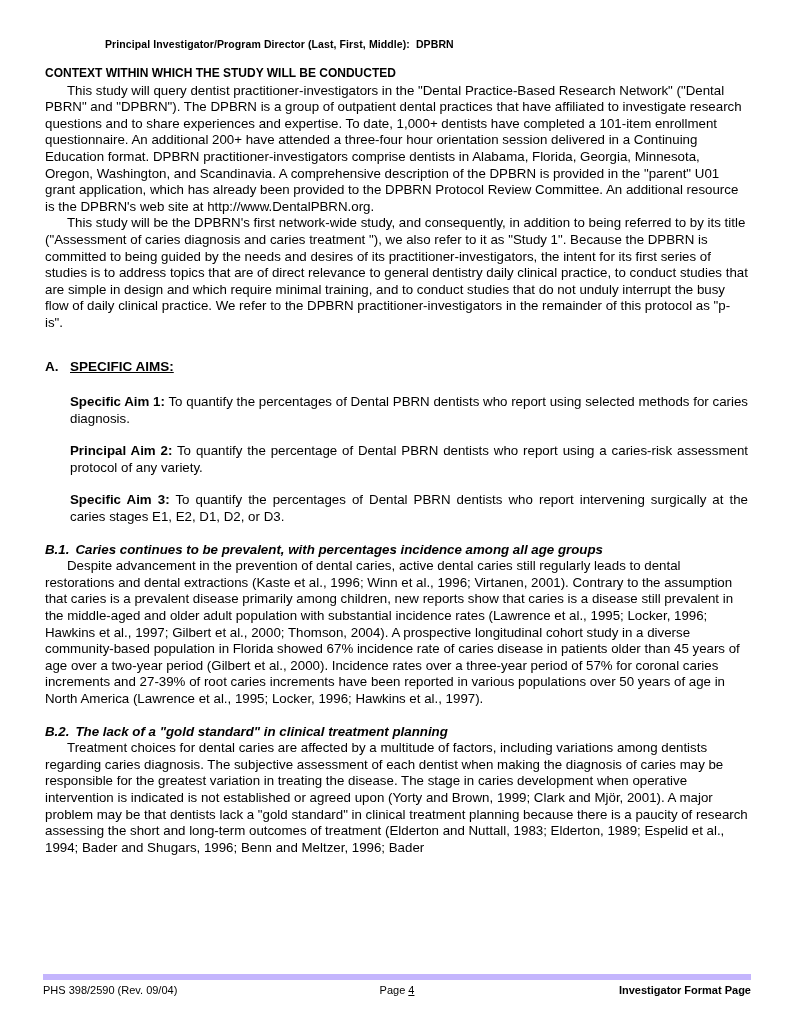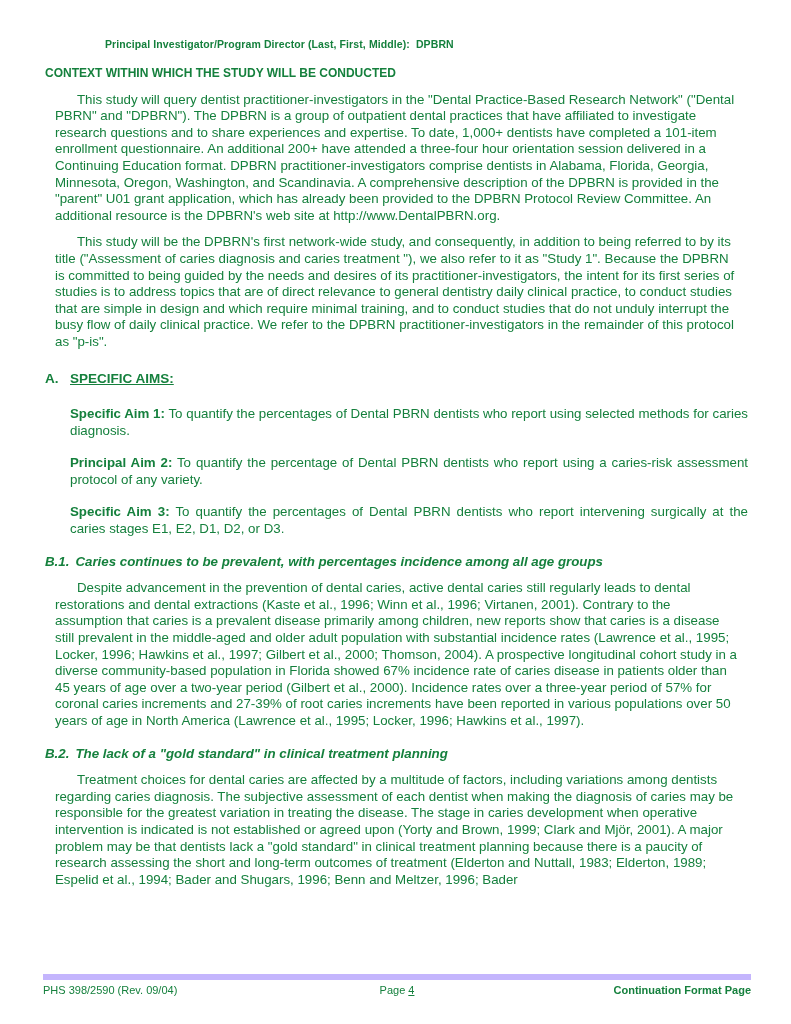--- a/index.html
+++ b/index.html
@@ -9,48 +9,48 @@
   }
   .page {
     position: relative;
     width: 791px;
     height: 1024px;
     background: #ffffff;
     box-sizing: border-box;
     padding: 38px 43px 0 45px;
     overflow: hidden;
     font-family: "Liberation Sans", "DejaVu Sans", sans-serif;
-    color: #15803d;
+    color: #000000;
   }
   .form-header {
     font-size: 10.5px;
     font-weight: bold;
     margin-left: 60px;
     margin-bottom: 15px;
     letter-spacing: 0.1px;
   }
   .form-header .hdr-value { margin-left: 6px; }
   .body-text {
     font-size: 13.3px;
     line-height: 16.6px;
   }
   .section-heading-main {
     font-weight: bold;
     font-size: 12px;
     margin-bottom: 1px;
   }
   p.para {
-    margin: 10px;
+    margin: 0;
     text-indent: 22px;
     text-align: left;
   }
   .lettered-heading {
     font-weight: bold;
     font-size: 13.5px;
-    margin-top: 20px;
+    margin-top: 27px;
     margin-bottom: 19px;
   }
   .lettered-heading .letter {
     display: inline-block;
     width: 25px;
   }
   .lettered-heading .heading-text {
     text-decoration: underline;
   }
   .aim-block {
@@ -141,17 +141,17 @@
       </div>
       <p class="para">Treatment choices for dental caries are affected by a multitude of factors, including variations among dentists regarding caries diagnosis.  The subjective assessment of each dentist when making the diagnosis of caries may be responsible for the greatest variation in treating the disease.  The stage in caries development when operative intervention is indicated is not established or agreed upon (Yorty and Brown, 1999; Clark and Mjör, 2001).  A major problem may be that dentists lack a "gold standard" in clinical treatment planning because there is a paucity of research assessing the short and long-term outcomes of treatment (Elderton and Nuttall, 1983; Elderton, 1989; Espelid et al., 1994; Bader and Shugars, 1996; Benn and Meltzer, 1996; Bader</p>
     </div>
 
   </div>
 
   <div class="footer">
     <div class="footer-row">
       <span class="footer-left">PHS 398/2590 (Rev. 09/04)</span>
       <span class="footer-center"><span>Page </span><span class="footer-page-number">4</span></span>
-      <span class="footer-right">Continuation Format Page</span>
+      <span class="footer-right">Investigator Format Page</span>
     </div>
   </div>
 
 </div>
 
 </body></html>

